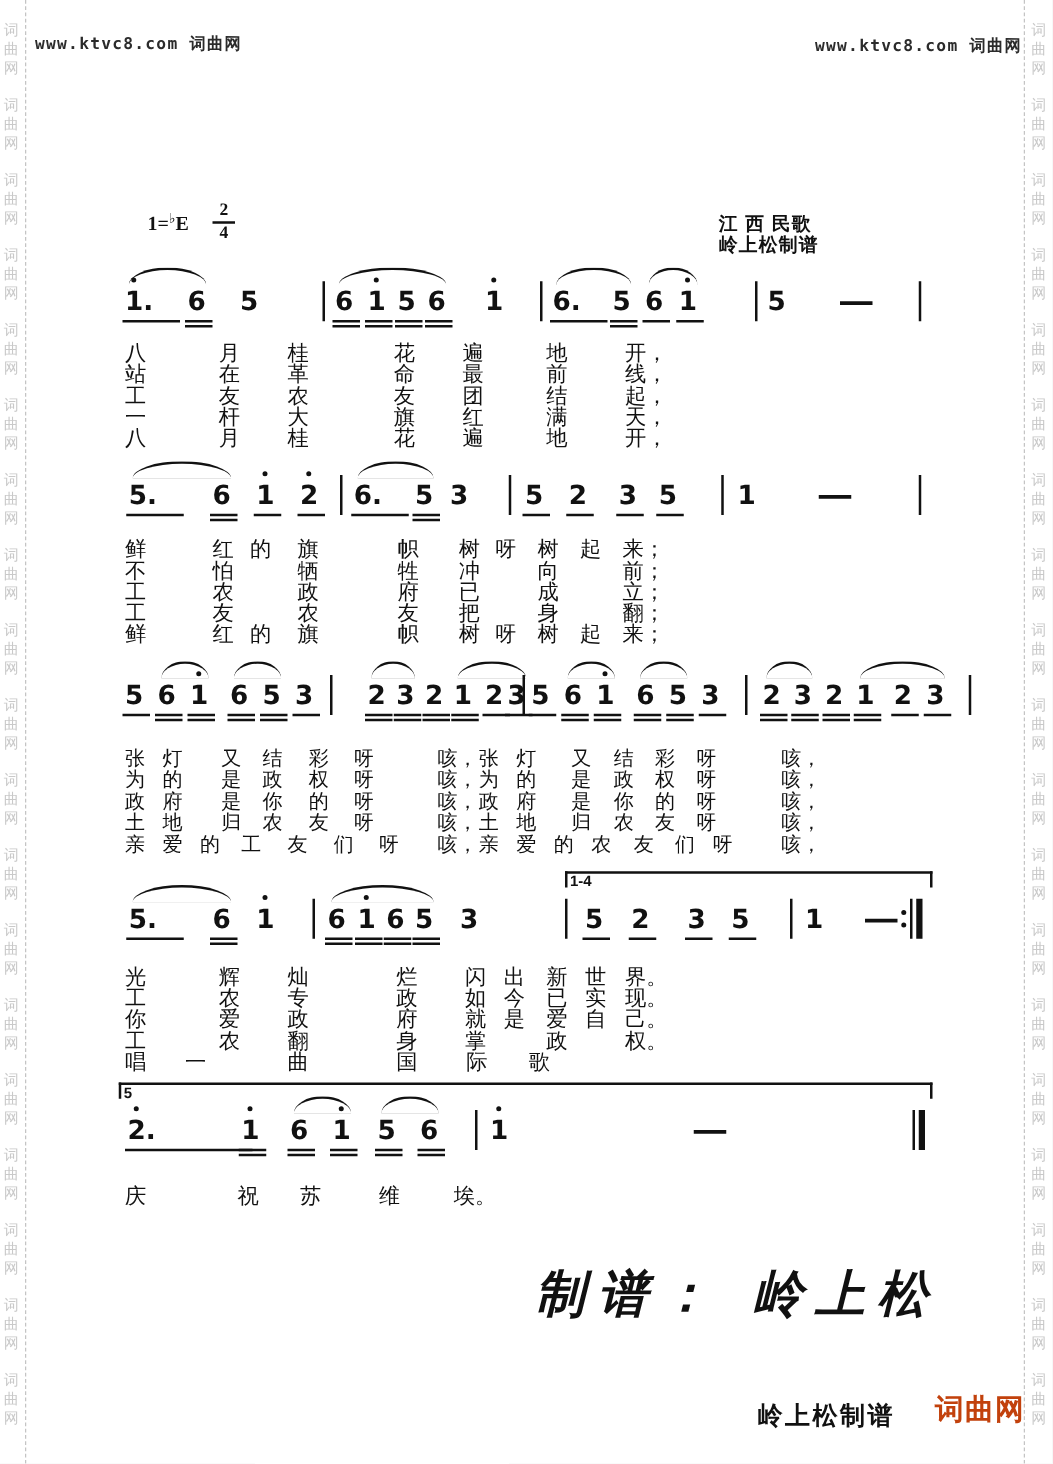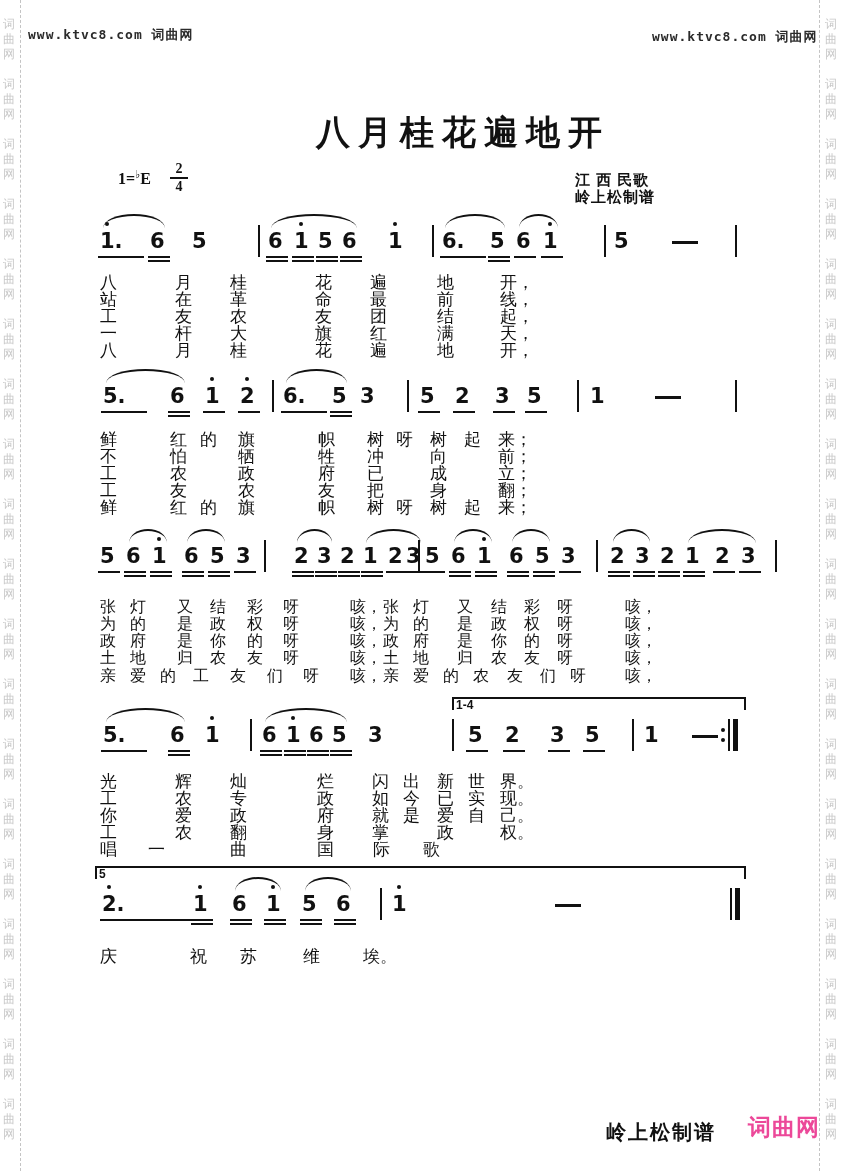--- a/index.html
+++ b/index.html
@@ -151,21 +151,20 @@
       <div class="side-char" style="left: 825px; top: 1053px;">曲</div>
       <div class="side-char" style="left: 825px; top: 1068px;">网</div>
       <div class="side-char" style="left: 825px; top: 1098px;">词</div>
       <div class="side-char" style="left: 825px; top: 1113px;">曲</div>
       <div class="side-char" style="left: 825px; top: 1128px;">网</div>
     </div>
 
   <div class="abs wm-top" style="left:28px;top:26px;">www.ktvc8.com 词曲网</div>
   <div class="abs wm-top" style="left:652px;top:28px;">www.ktvc8.com 词曲网</div>
 
-  <div id="title">八月桂花遍地开</div>
 
   <div class="keysig"><span>1=</span><sup style="font-size:11px;">♭</sup><span>E</span></div>
   <div class="frac">
     <div>2</div>
     <div class="bar"></div>
     <div>4</div>
   </div>
 
   <div class="credits">
     <div>江 西 民歌</div>
@@ -588,16 +587,17 @@
       <div class="lyr" style="left: 317px; top: 838px; font-size: 17px;">国</div>
       <div class="lyr" style="left: 373px; top: 838px; font-size: 17px;">际</div>
       <div class="lyr" style="left: 423px; top: 838px; font-size: 17px;">歌</div>
       <div class="lyr" style="left: 100px; top: 945px; font-size: 17px;">庆</div>
       <div class="lyr" style="left: 190px; top: 945px; font-size: 17px;">祝</div>
       <div class="lyr" style="left: 240px; top: 945px; font-size: 17px;">苏</div>
       <div class="lyr" style="left: 303px; top: 945px; font-size: 17px;">维</div>
       <div class="lyr" style="left: 363px; top: 945px; font-size: 17px;">埃。</div>
     </div>
 
+  <div id="signature">制谱： 岭上松</div>
 
   <div id="src-label">岭上松制谱</div>
-  <div id="brand" style="color: #ec4899;">词曲网</div>
+  <div id="brand" style="color: #c2410c;">词曲网</div>
 </div>
 
 </body></html>

